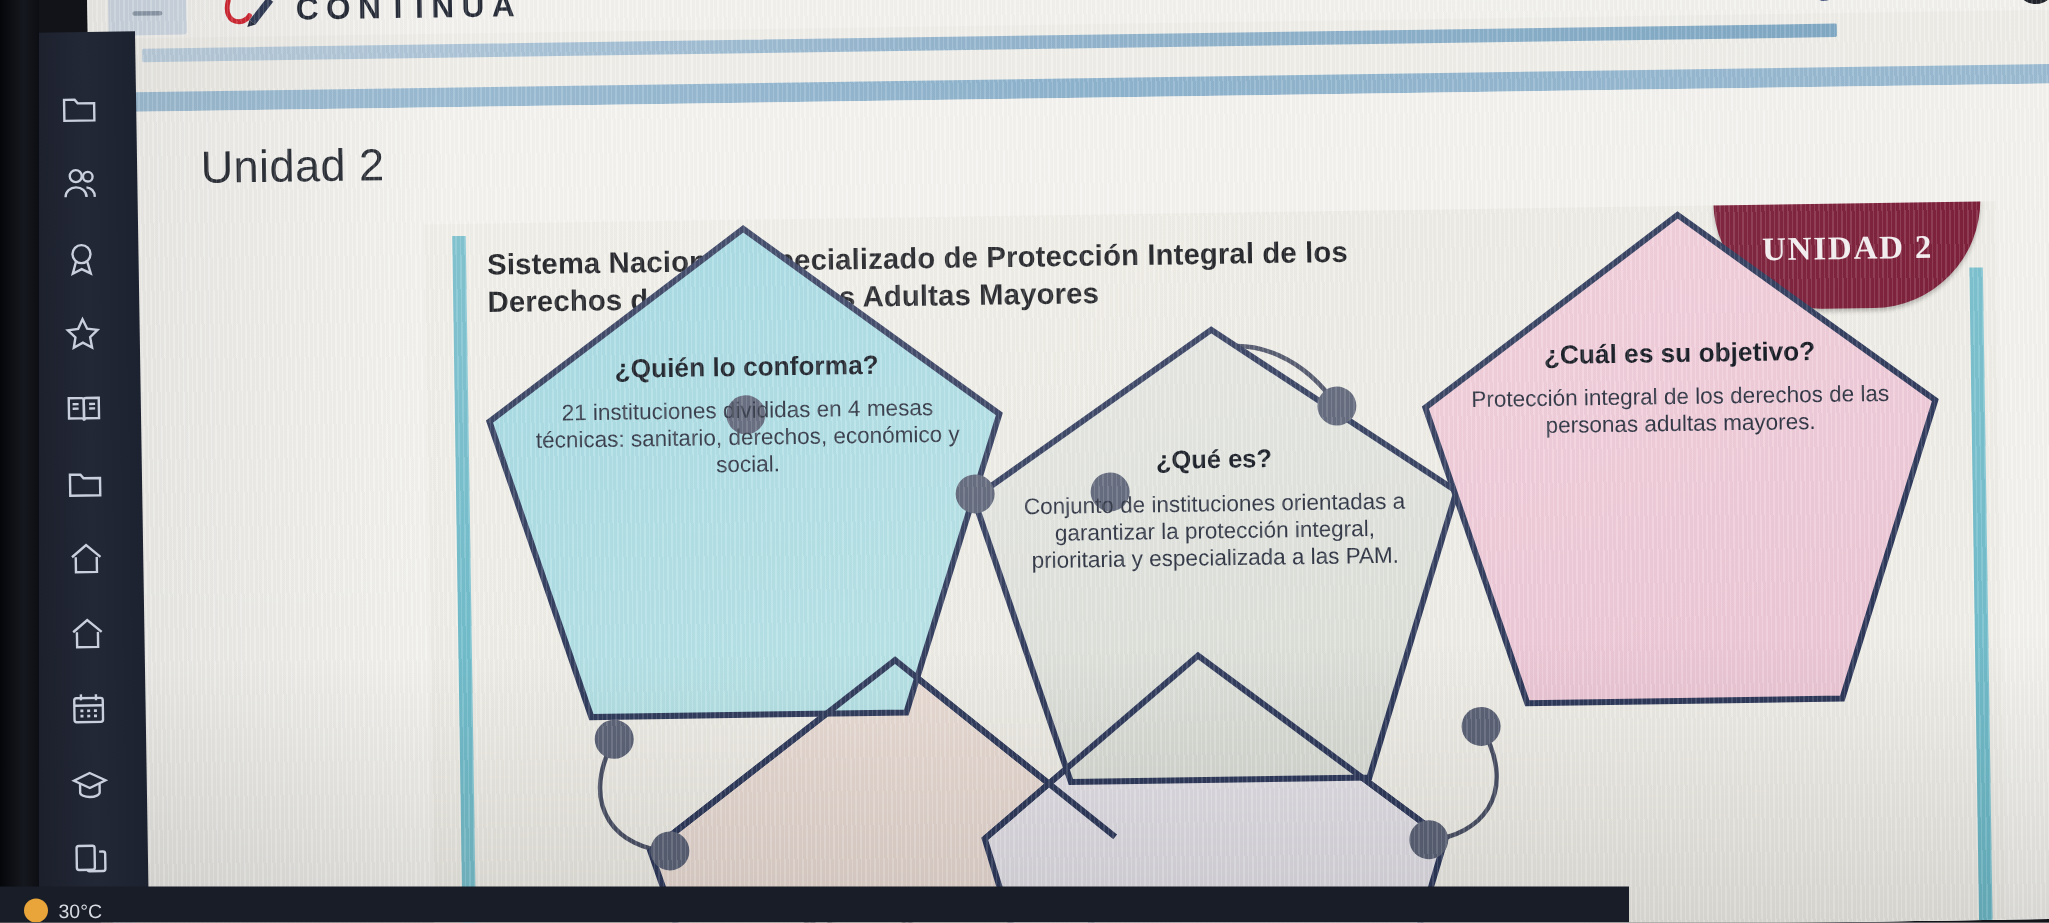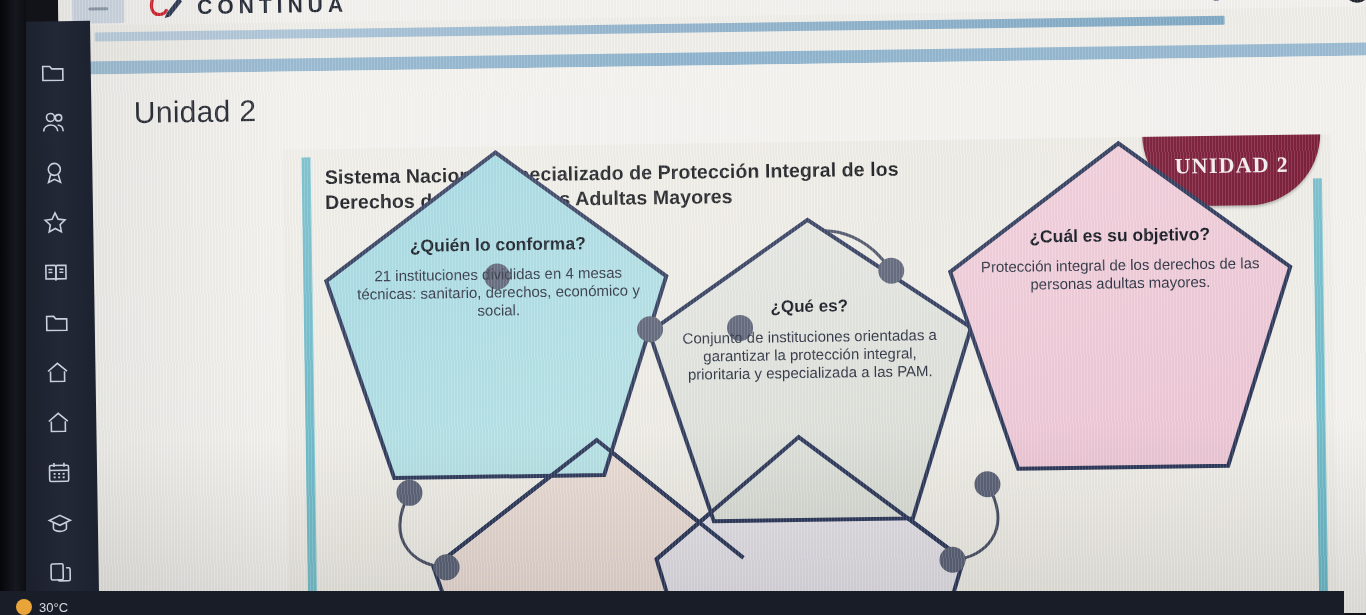--- a/index.html
+++ b/index.html
@@ -146,21 +146,21 @@
   .diagram svg{display:block;}
 
   
   .ptxt{position:absolute;text-align:center;color:#1b2130;}
   .ptxt .h{font-weight:700;font-size:17.5px;line-height:1.17;display:block;color:#11161f;}
   .ptxt .b{font-size:15px;line-height:1.2;display:block;margin-top:11px;color:#2b3140;}
   .ptxt.small .h{font-size:17px;}
 
   
   .taskbar{
-    position:absolute;left:0;bottom:0;width:1344px;height:24px;
+    position:absolute;left:0;bottom:0;width:1086px;height:24px;
     background:#191d27;z-index:60;
   }
   .tb-weather{
     position:absolute;left:16px;bottom:0px;display:flex;align-items:center;gap:7px;
     color:#d8dbe2;font-size:13px;
   }
   .sun{width:16px;height:16px;border-radius:50%;background:#e9a53a;}
 </style>
 </head>
 <body>

